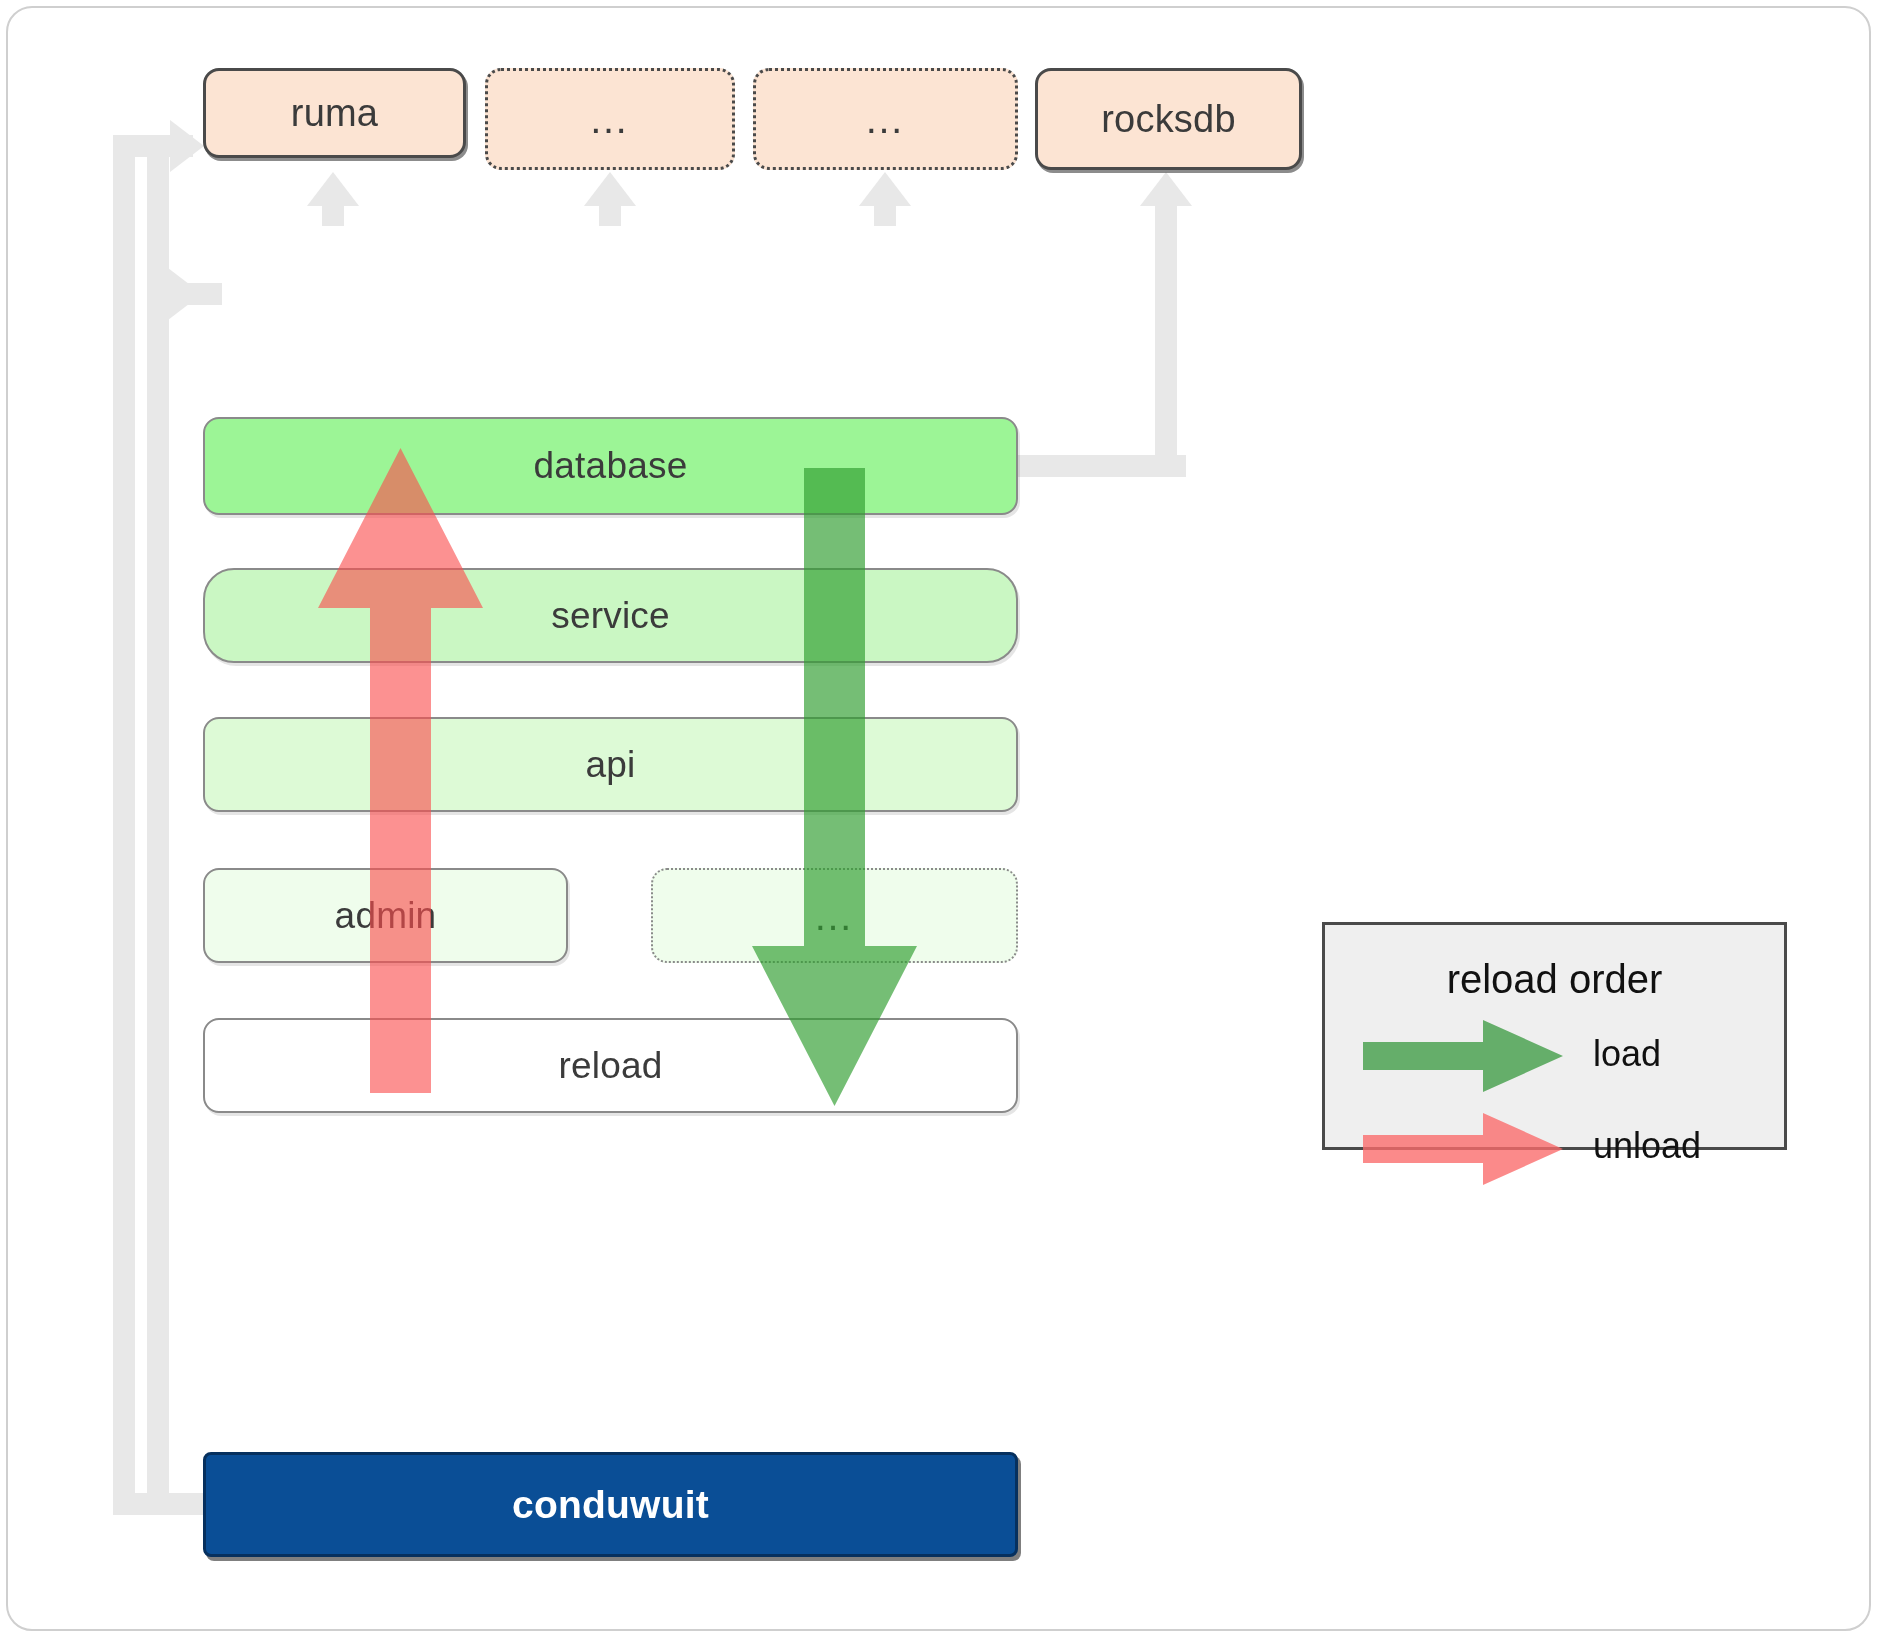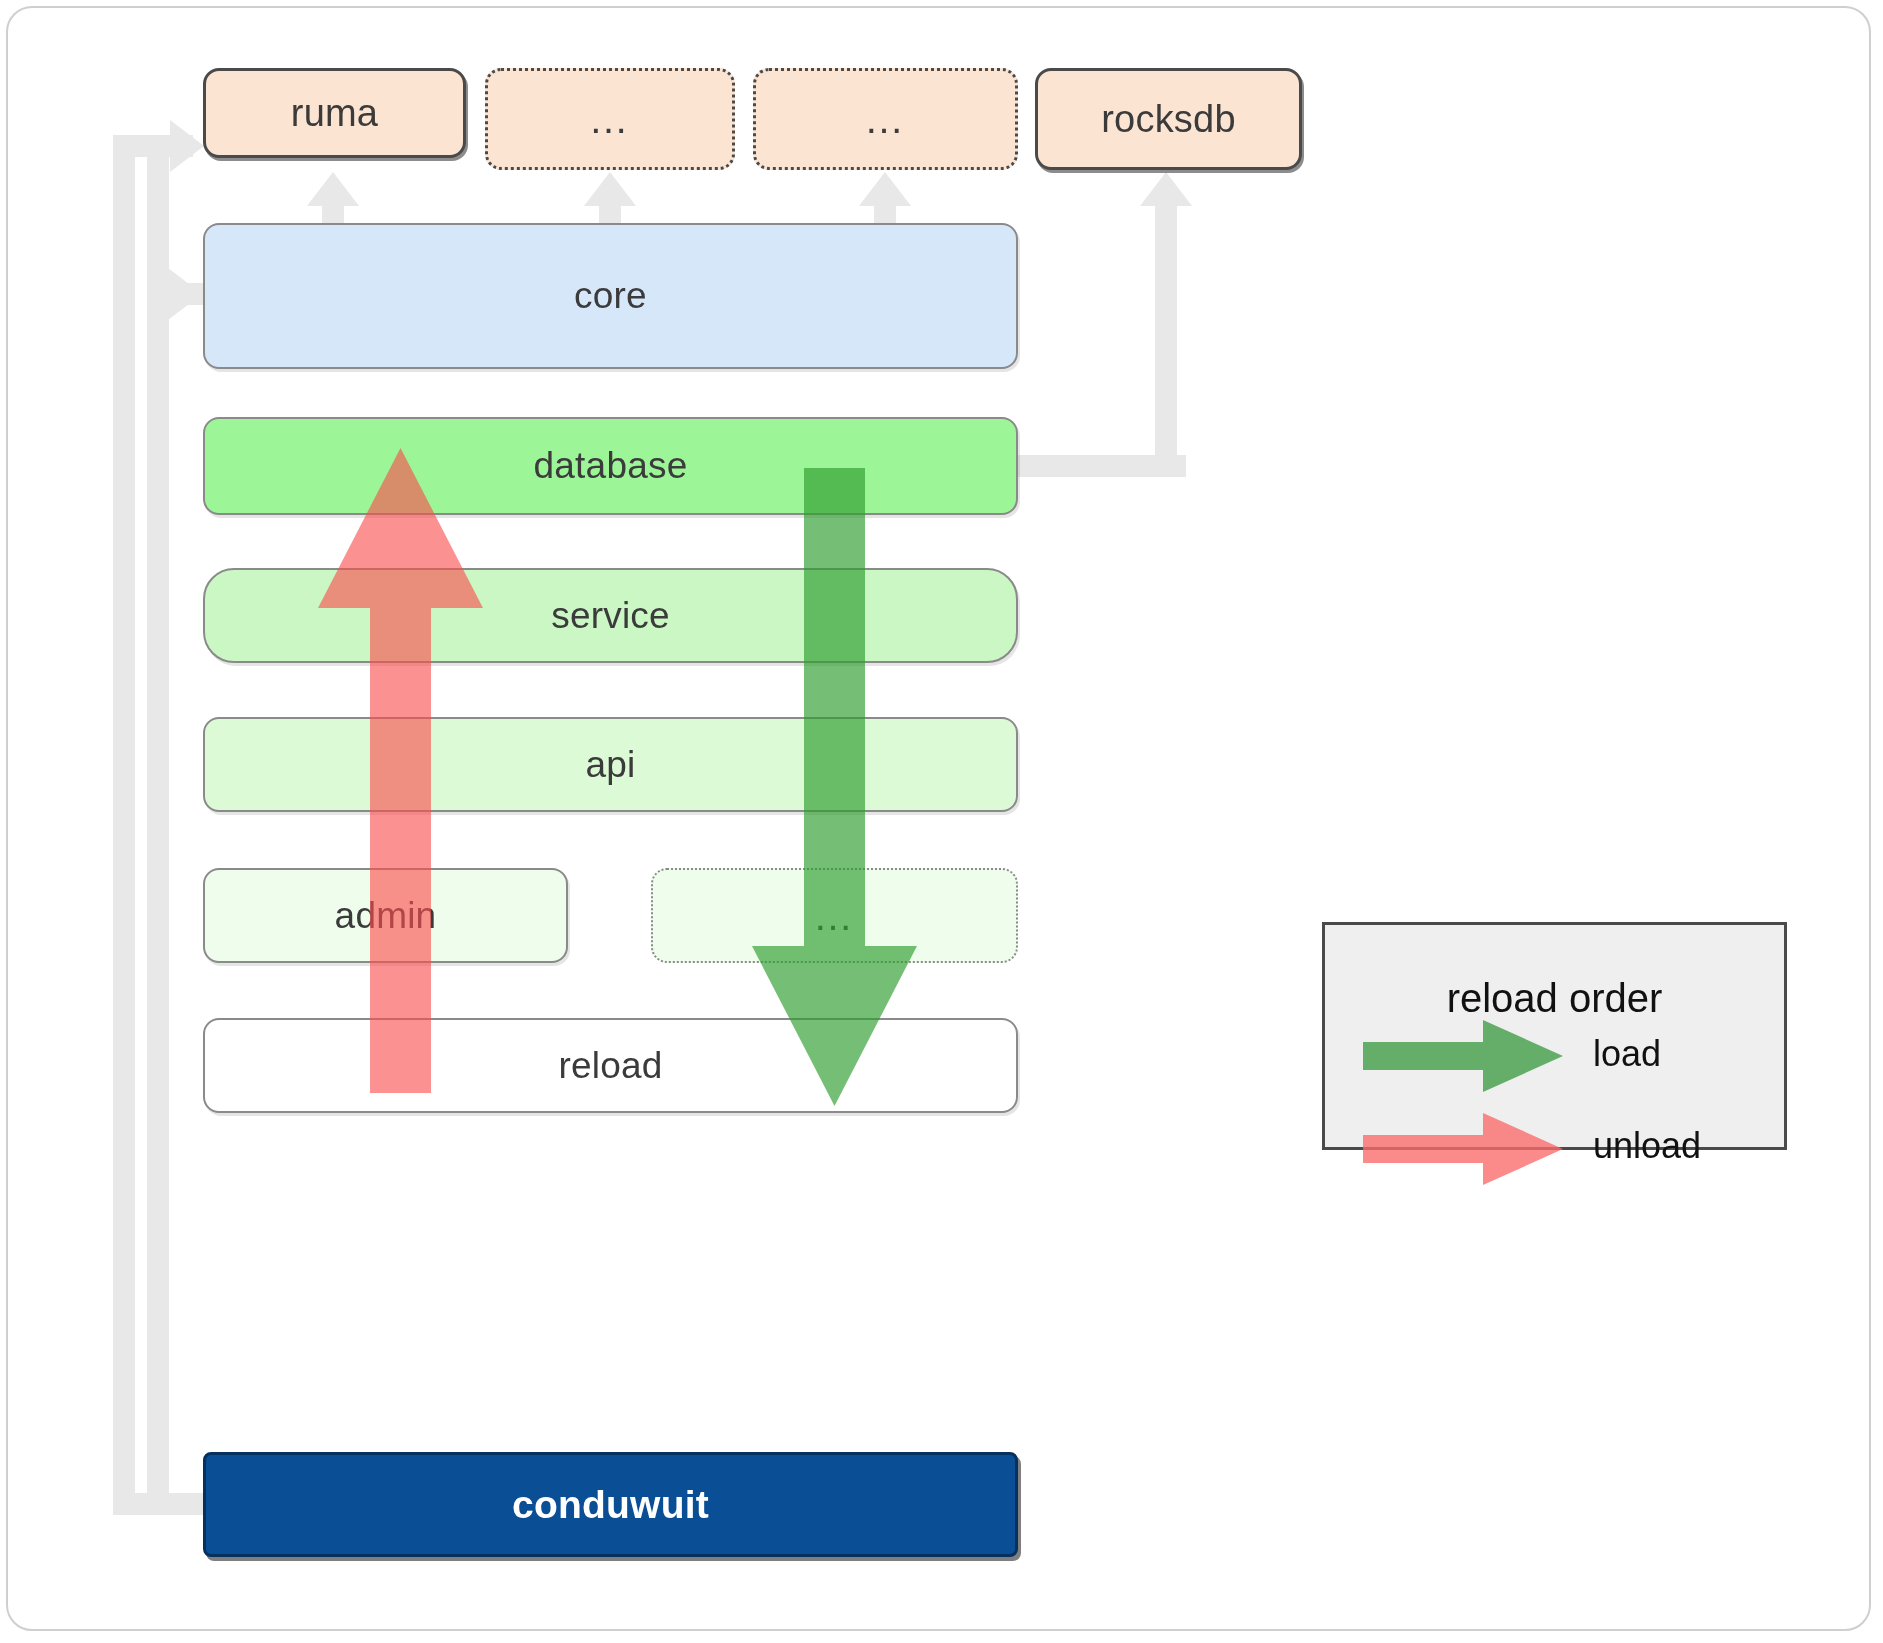--- a/index.html
+++ b/index.html
@@ -109,21 +109,20 @@
     border: 3px solid #4a4a4a;
     box-sizing: border-box;
   }
   #legend-title {
     position: absolute;
     left: 0; right: 0;
     top: 32px;
     text-align: center;
     font-size: 40px;
     color: #111111;
-    margin-top: 19px;
   }
   .legend-row-label {
     position: absolute;
     font-size: 36px;
     color: #111111;
   }
 </style>
 </head>
 <body>
 
@@ -161,23 +160,20 @@
   </div>
 
   <div class="node dep-dotted" style="left:753px; top:68px; width:265px; height:102px;">
     <span class="ellipsis-dots">…</span>
   </div>
 
   <div class="node dep" style="left:1035px; top:68px; width:267px; height:102px;">
     <span>rocksdb</span>
   </div>
 
-  <div class="node layer" style="left:203px; top:223px; width:815px; height:146px; background:#d6e7fa;">
-    <span>core</span>
-  </div>
 
   <div class="node layer" style="left:203px; top:417px; width:815px; height:98px; background:#9cf596;">
     <span>database</span>
   </div>
 
   <div class="node layer" style="left:203px; top:568px; width:815px; height:95px; background:#caf7c3;border-radius:31px;">
     <span>service</span>
   </div>
 
   <div class="node layer" style="left:203px; top:717px; width:815px; height:95px; background:#ddfad6;">

